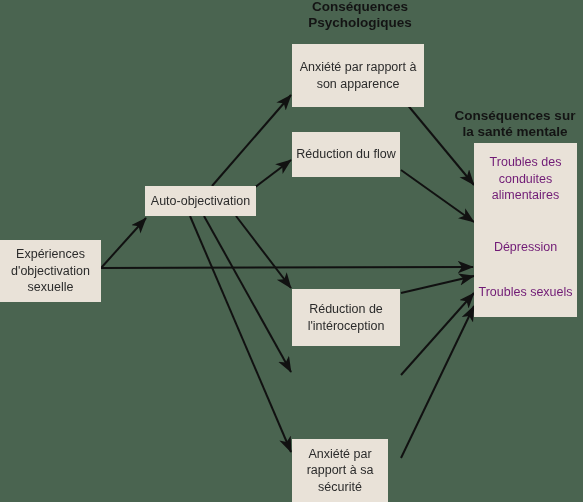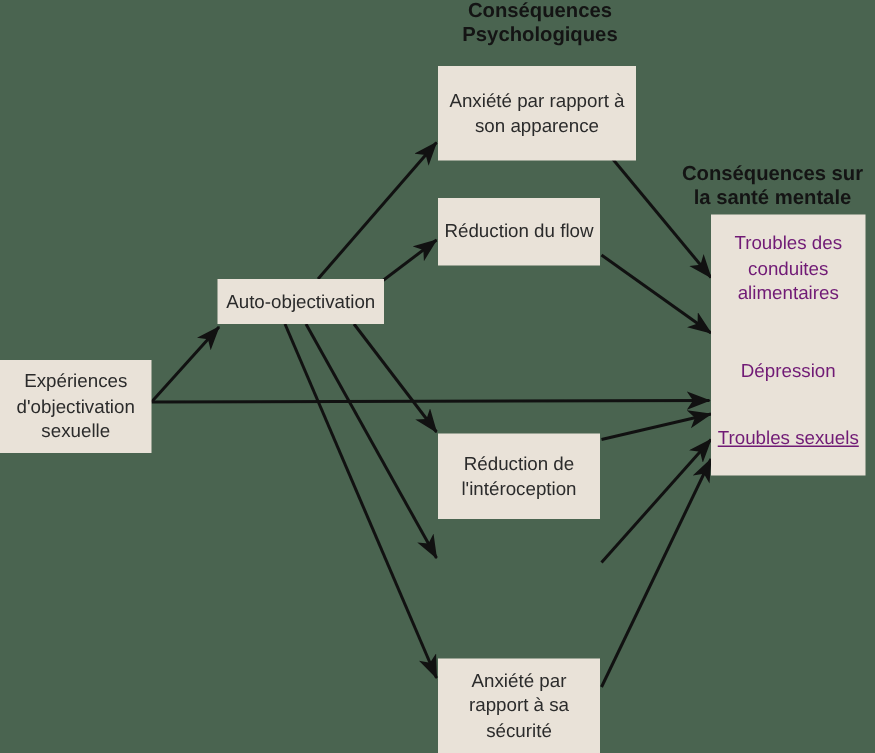--- a/index.html
+++ b/index.html
@@ -109,21 +109,21 @@
 
   <div class="node" style="left:145px; top:186px; width:111px; height:30px;">Auto-objectivation</div>
 
   <div class="node" style="left:292px; top:44px; width:132px; height:63px;">Anxiété par rapport à son apparence</div>
 
   <div class="node" style="left:292px; top:132px; width:108px; height:45px;">Réduction du flow</div>
 
   <div class="node" style="left:292px; top:289px; width:108px; height:57px;">Réduction de l'intéroception</div>
 
 
-  <div class="node" style="left:292px; top:439px; width:108px; height:63px;">Anxiété par rapport à sa sécurité</div>
+  <div class="node" style="left:292px; top:439px; width:96px; height:63px;">Anxiété par rapport à sa sécurité</div>
 
   <div class="node-tall" style="left:474px; top:143px; width:103px; height:174px;">
     <div class="mh-label" style="top:11px;">Troubles des conduites alimentaires</div>
     <div class="mh-label" style="top:96px;">Dépression</div>
-    <div class="mh-label" style="top:141px;text-decoration:underline;">Troubles sexuels</div>
+    <div class="mh-label" style="top:141px;">Troubles sexuels</div>
   </div>
 
 </div>
 
 </body></html>

